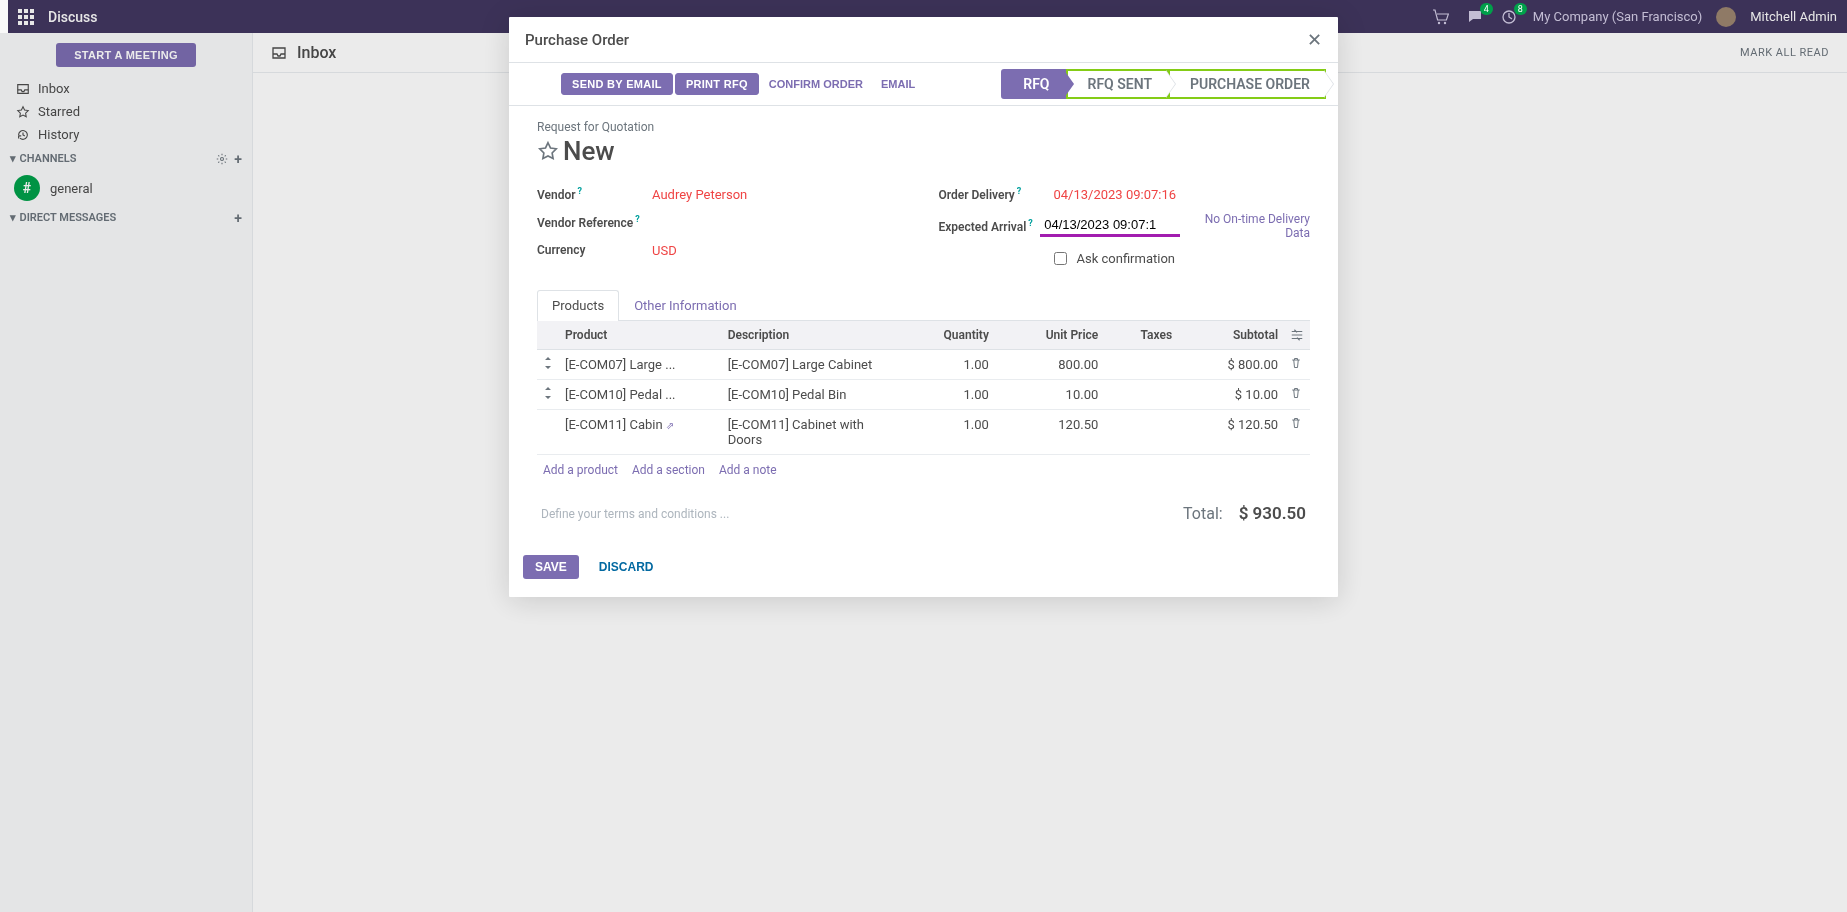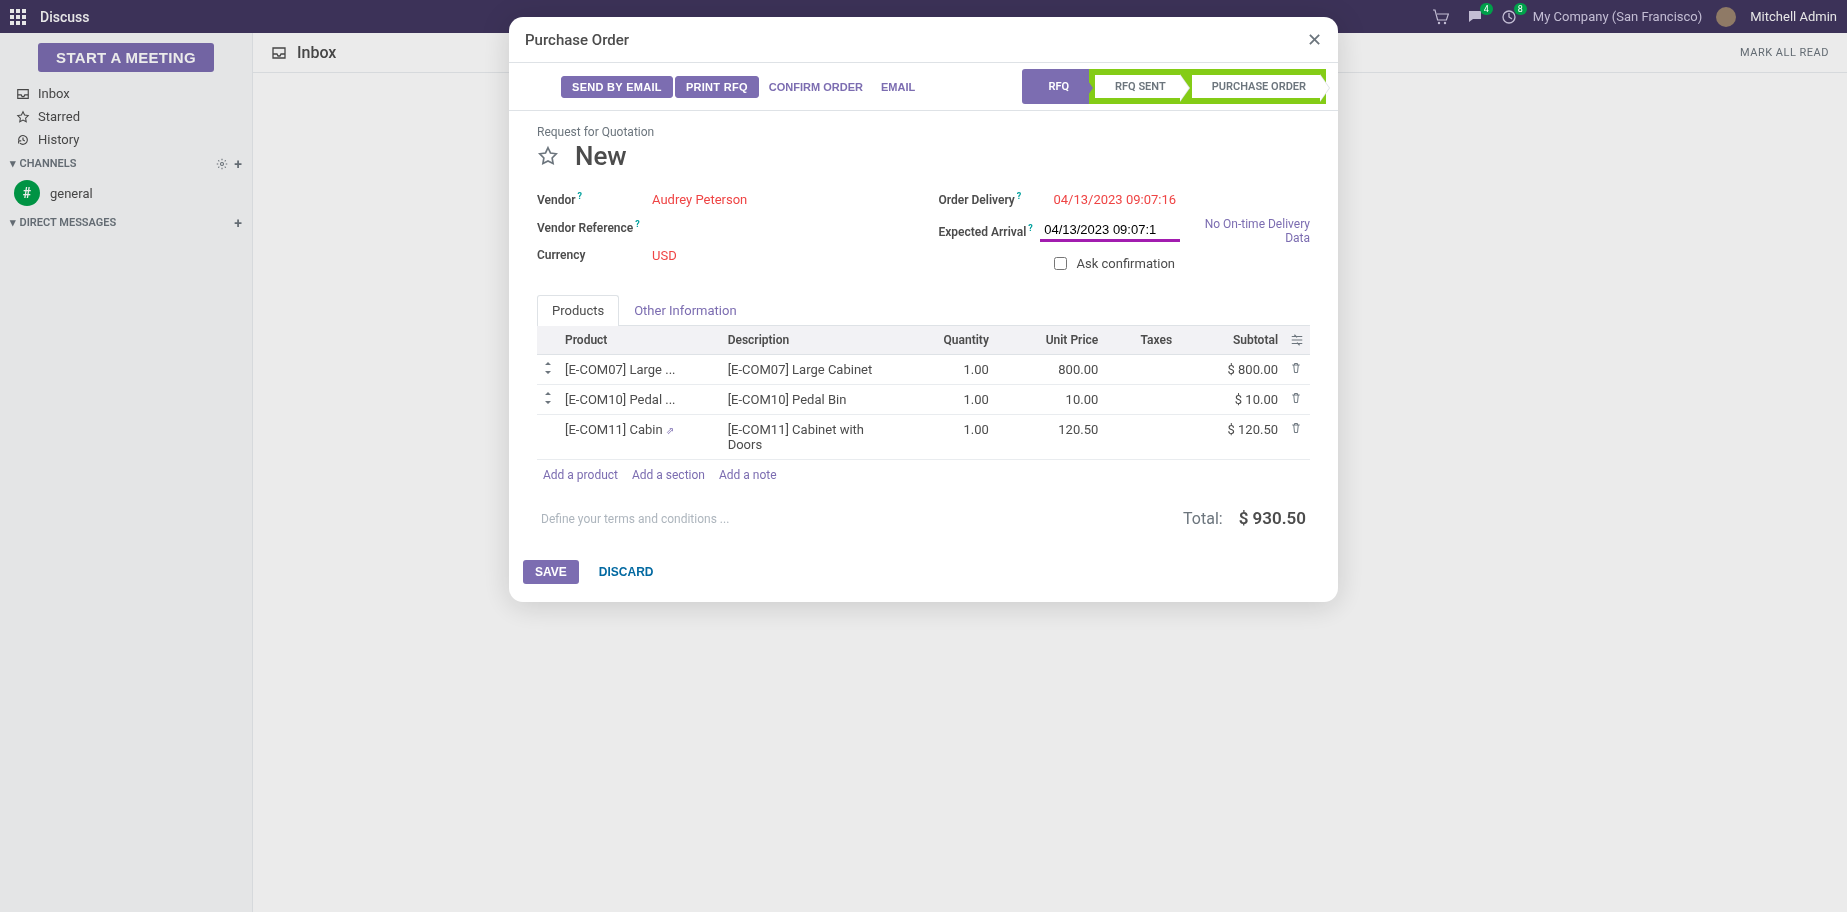--- a/index.html
+++ b/index.html
@@ -12,88 +12,89 @@
 }
 
 .topnav {
   height: 33px;
   background: #3c3258;
   color: #e7e7e7;
   display: flex;
   align-items: center;
   padding: 0 10px;
   font-size: 14px;
+  margin-left: 8px;
 }
 .apps-icon {
   display: grid; grid-template-columns: repeat(3,4px); grid-template-rows: repeat(3,4px);
   gap: 2px; margin-right: 14px; cursor: pointer;
 }
 .apps-icon span { background: #e7e7e7; width:4px; height:4px; }
 .topnav-title { flex:1; color:#e7e7e7; font-weight:500; }
 .topnav-right { display:flex; align-items:center; gap:14px; color:#c3bdd4; font-size:13px; }
 .company-name { color:#c3bdd4; }
 .user-name { color:#e7e7e7; }
 .tn-icon { position:relative; width:20px; height:20px; display:flex; align-items:center; justify-content:center; color:#c3bdd4; }
 .badge-green { position:absolute; top:-4px; right:-8px; background:#00a04a; color:#fff; border-radius:8px; font-size:9px; padding:1px 4px; line-height:10px; }
 .avatar { width:20px; height:20px; border-radius:50%; background:#8f7a66; display:inline-block; }
 
 .body-wrap { display:flex; height:calc(912px - 33px); }
 
 .sidebar { width:253px; background:#f8f9fa; border-right:1px solid #e9ecef; }
 .sidebar-top { padding:10px 0; display:flex; justify-content:center; }
 .primary-btn {
   background:#7c6db1; color:#fff; border:none; padding:6px 18px; border-radius:3px;
-  font-size:15px; font-weight:600; letter-spacing:0.3px; cursor:pointer;
+  font-size:11px; font-weight:600; letter-spacing:0.3px; cursor:pointer;
 }
 .sb-list { list-style:none; }
 .sb-item { display:flex; align-items:center; gap:8px; padding:4px 16px; font-size:13px; color:#4c4c4c; cursor:pointer; }
 .sb-section { display:flex; align-items:center; justify-content:space-between; padding:6px 10px; font-size:11px; font-weight:600; color:#6c757d; text-transform:uppercase; }
 .sb-section-left { display:flex; align-items:center; gap:4px; }
 .sb-section-icons { display:flex; gap:6px; color:#6c757d; }
 .channel-item { display:flex; align-items:center; gap:10px; padding:4px 14px; cursor:pointer; }
 .hash-circle { width:26px; height:26px; border-radius:50%; background:#00a04a; display:flex; align-items:center; justify-content:center; color:#fff; font-weight:700; font-size:14px; }
 
 .main { flex:1; background:#fff; position:relative; }
 .main-header { display:flex; align-items:center; justify-content:space-between; padding:10px 18px; border-bottom:1px solid #e9ecef; }
 .main-header-left { display:flex; align-items:center; gap:10px; font-size:16px; font-weight:500; color:#4c4c4c; }
 .mark-all { font-size:11px; color:#6c757d; letter-spacing:0.5px; cursor:pointer; }
 
 .overlay { position:fixed; inset:33px 0 0 0; background:rgba(0,0,0,0.08); display:flex; align-items:flex-start; justify-content:center; }
 .modal {
-  margin-top:-16px; width:829px; background:#fff; border-radius:14px; box-shadow:0 4px 30px rgba(0,0,0,0.15);
+  margin-top:-16px; width:829px; background:#fff; border-radius:1px; box-shadow:0 4px 30px rgba(0,0,0,0.15);
   display:flex; flex-direction:column;
 }
 .modal-header { display:flex; align-items:center; justify-content:space-between; padding:12px 16px; font-size:15px; font-weight:500; }
 .modal-close { font-size:18px; color:#6c757d; cursor:pointer; }
 .modal-toolbar { display:flex; align-items:center; justify-content:space-between; padding:6px 12px; border-top:1px solid #dee2e6; border-bottom:1px solid #dee2e6; }
 .btn-row { display:flex; gap:2px;margin-left:40px; }
 .btn { border:1px solid #7c6db1; padding:4px 10px; border-radius:3px; font-size:11px; font-weight:600; letter-spacing:0.3px; cursor:pointer; background:#fff; color:#7c6db1; }
 .btn-primary { background:#7c6db1; color:#fff; }
 .btn-link { border:none; color:#7c6db1; background:transparent; padding:4px 8px; font-size:11px; font-weight:600; cursor:pointer; }
 
 .statusbar { display:flex; align-items:center; }
-.status-step { position:relative; padding:5px 14px 5px 20px; font-size:11px; font-weight:600; color:#6c757d; background:#fff; border:6px solid #84cc16; }
+.status-step { position:relative; padding:5px 14px 5px 20px; font-size:14px; font-weight:600; color:#6c757d; background:#fff; border:2px solid #84cc16; }
 .status-step:first-child { border-radius:3px 0 0 3px; }
 .status-step.active { background:#7c6db1; color:#fff; border-color:#7c6db1; }
 .status-step::after {
   content:""; position:absolute; right:-9px; top:0; bottom:0;
   width:0; height:0; border-top:13px solid transparent; border-bottom:13px solid transparent;
   border-left:9px solid #fff; z-index:2;
 }
 .status-step.active::after { border-left-color:#7c6db1; }
 .status-step::before {
   content:""; position:absolute; right:-10px; top:-1px; bottom:-1px;
   width:0; height:0; border-top:14px solid transparent; border-bottom:14px solid transparent;
   border-left:10px solid #dee2e6; z-index:1;
 }
 .status-step.active::before { border-left-color:#7c6db1; }
 
 .sheet { padding:14px 28px; }
 .rq-label { font-size:12px; color:#6c757d; }
-.title-row { display:flex; align-items:center; gap:16px; margin-top:2px; }
+.title-row { display:flex; align-items:center; gap:4px; margin-top:2px; }
 .star-icon { font-size:22px; color:#6c757d; display:flex; align-items:center; }
 .title-text { font-size:26px; font-weight:500; color:#4c4c4c; }
 .form-grid { display:flex; gap:30px; margin-top:14px; }
 .form-col { flex:1; }
 .form-row { display:flex; align-items:center; padding:4px 0; min-height:28px; }
 .fld-label { width:115px; font-size:12px; font-weight:600; color:#4c4c4c; }
 .fld-label sup { color:#00a09d; font-weight:700; font-size:9px; margin-left:2px; cursor:help; }
 .fld-value { font-size:13px; color:#ef4444; flex:1; }
 .fld-input { border:none; border-bottom:3px solid #a21caf; font-size:13px; padding:2px 4px; width:140px; }
 .fld-link { color:#7c6db1; font-size:12px; cursor:pointer; margin-left:12px;text-align:right; }

